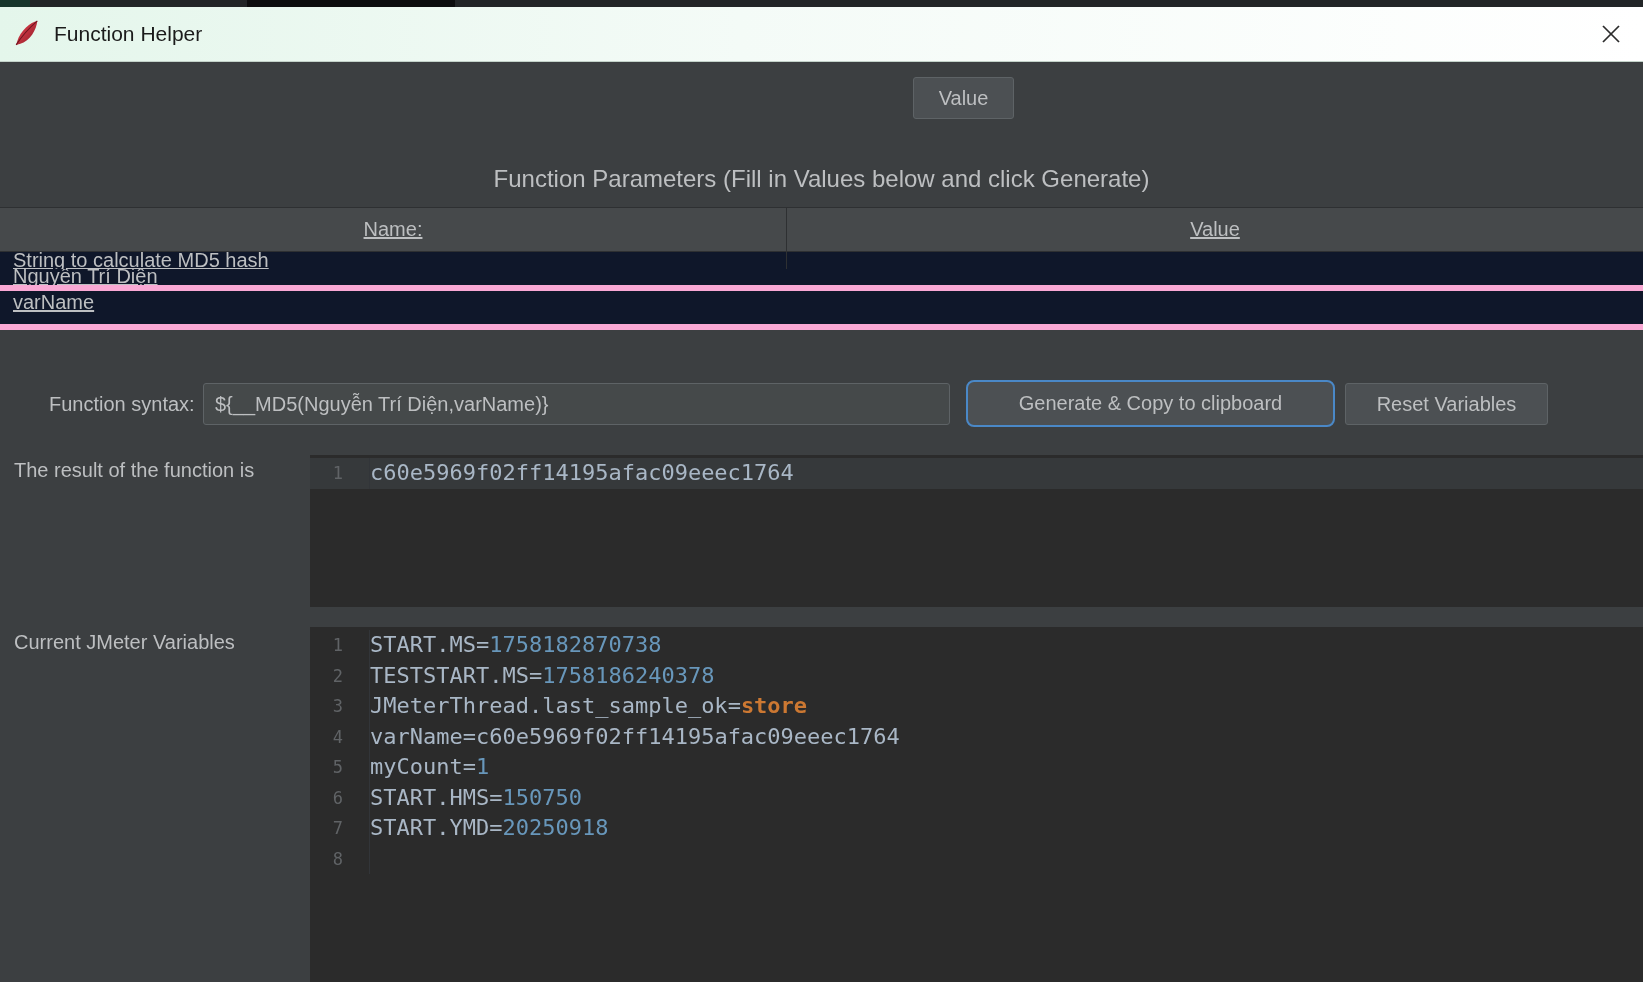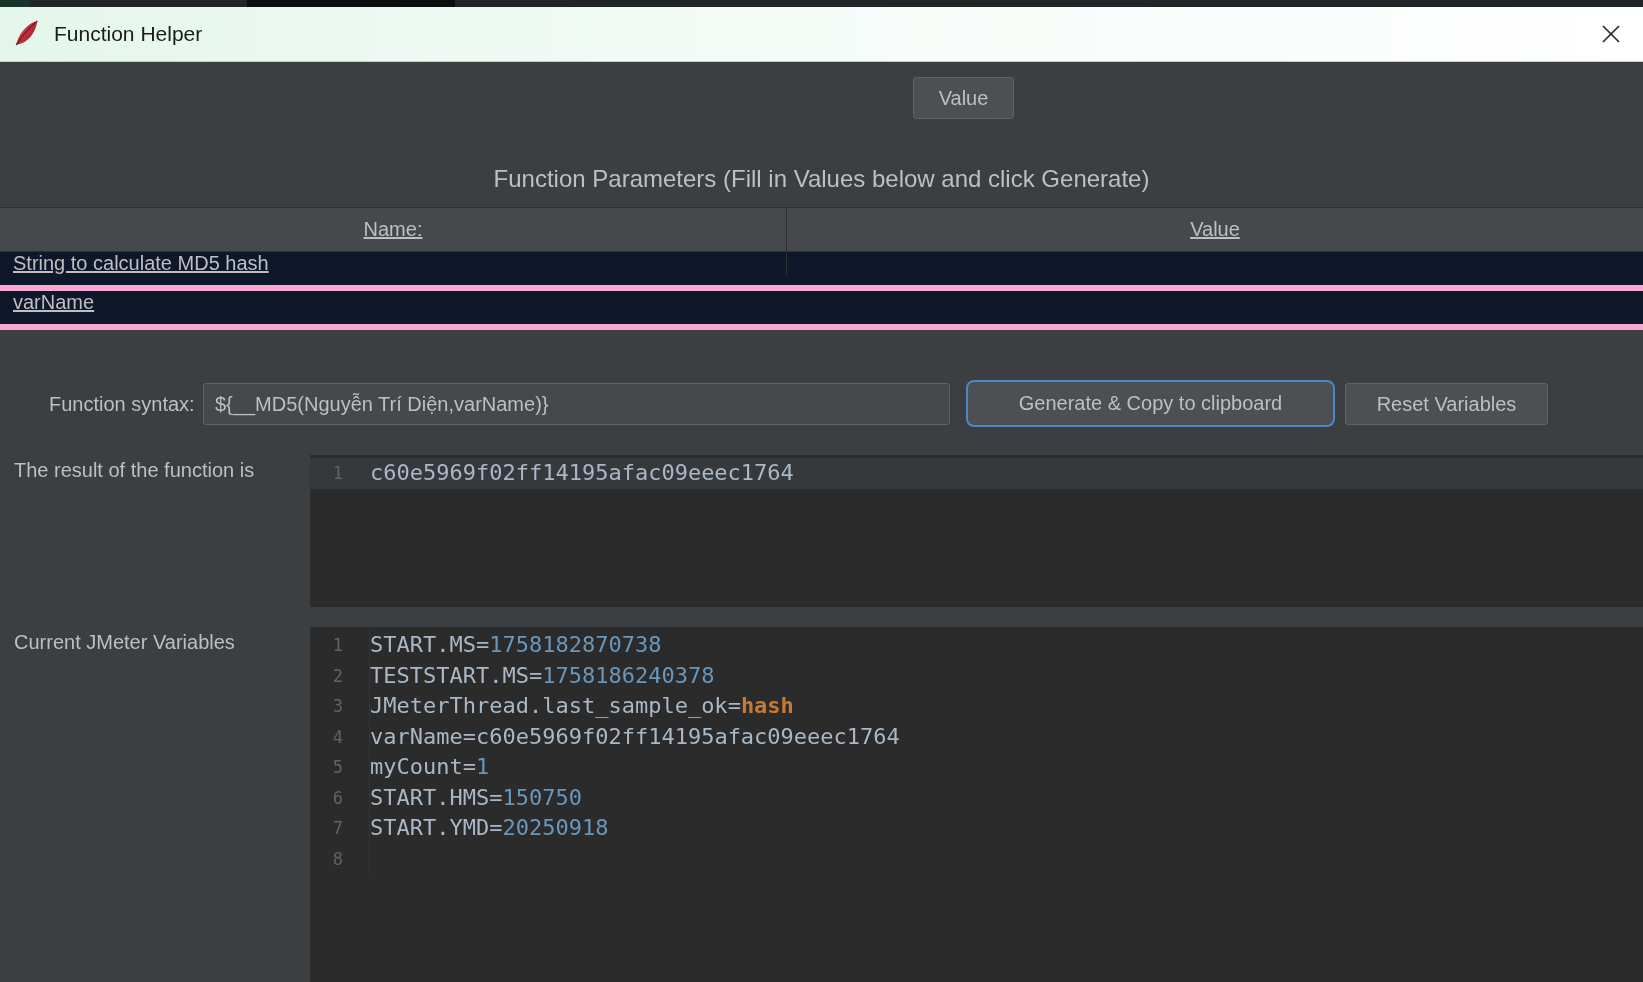--- a/index.html
+++ b/index.html
@@ -127,20 +127,21 @@
 
     <div class="params-heading">Function Parameters (Fill in Values below and click Generate)</div>
 
     <div class="params-table">
       <div class="thead">
         <div class="th name">Name:</div>
         <div class="th value">Value</div>
       </div>
       <div class="tr">
         <div class="td name">String to calculate MD5 hash</div>
+        <div class="td value">Nguyễn Trí Diện</div>
       </div>
       <div class="tr">
         <div class="td value">varName</div>
       </div>
     </div>
 
     <div class="syntax-label">Function syntax:</div>
     <input class="syntax-input" value="${__MD5(Nguyễn Trí Diện,varName)}" style="">
     <button class="btn generate-btn">Generate &amp; Copy to clipboard</button>
     <button class="btn reset-btn">Reset Variables</button>
@@ -158,21 +159,21 @@
       <div class="ed-row">
         <div class="gut">1</div>
         <div class="code"><span class="tok">START.MS</span><span class="tok">=</span><span class="tok val" data-type="number">1758182870738</span></div>
       </div>
       <div class="ed-row">
         <div class="gut">2</div>
         <div class="code"><span class="tok">TESTSTART.MS</span><span class="tok">=</span><span class="tok val" data-type="number">1758186240378</span></div>
       </div>
       <div class="ed-row">
         <div class="gut">3</div>
-        <div class="code"><span class="tok">JMeterThread.last_sample_ok</span><span class="tok">=</span><span class="tok val" data-type="keyword">hash</span></div>
+        <div class="code"><span class="tok">JMeterThread.last_sample_ok</span><span class="tok">=</span><span class="tok val" data-type="keyword">store</span></div>
       </div>
       <div class="ed-row">
         <div class="gut">4</div>
         <div class="code"><span class="tok">varName</span><span class="tok">=</span><span class="tok val" data-type="plain">c60e5969f02ff14195afac09eeec1764</span></div>
       </div>
       <div class="ed-row">
         <div class="gut">5</div>
         <div class="code"><span class="tok">myCount</span><span class="tok">=</span><span class="tok val" data-type="number">1</span></div>
       </div>
       <div class="ed-row">

